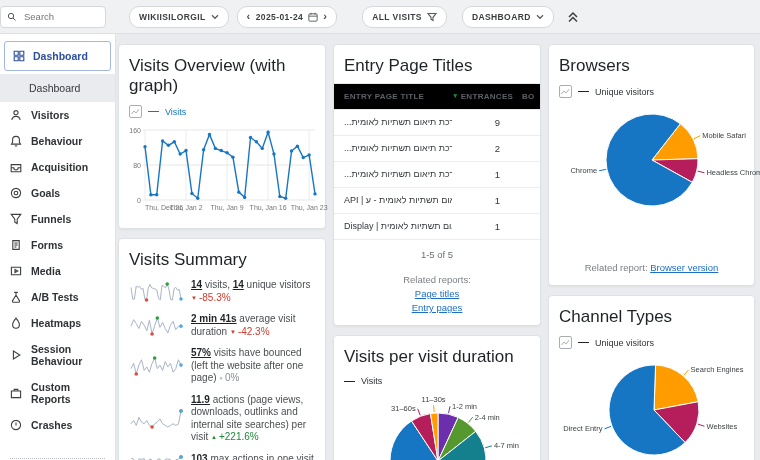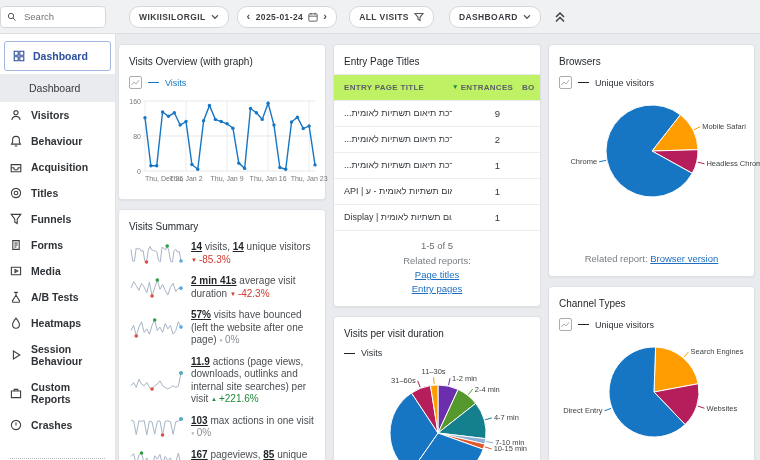--- a/index.html
+++ b/index.html
@@ -32,50 +32,50 @@
   .side-item{padding:7px 10px;display:flex;gap:9px;align-items:center;font-size:10.5px;font-weight:700;
     color:#2f3337;cursor:pointer;}
   .side-item svg{width:12px;height:12px;color:#3c4043;flex:none;}
   .side-divider{border-top:1px dotted #b7bbbf;margin:20px 10px 12px;}
 
   
   .col{position:absolute;top:44px;}
   #col1{left:118px;width:208px;} #col2{left:333px;width:208px;} #col3{left:548px;width:207px;}
   .card{background:#fff;border:1px solid #dfe2e5;border-radius:4px;box-shadow:0 1px 2px rgba(0,0,0,.05);
     margin-bottom:9px;}
-  .card h2{margin:0;padding:11px 10px 7px;font-size:10px;font-weight:400;color:#1f2327;}
+  .card h2{margin:0;padding:11px 10px 7px;font-size:17px;font-weight:400;color:#1f2327;}
   .legend-row{display:flex;align-items:center;gap:6px;padding:2px 10px 4px;}
   .legend-dash{width:11px;height:0;border-top:1.6px solid #222;}
   .legend-dash.blue{border-color:#1776c3;}
   .legend-label{font-size:9px;color:#2f3337;}
   .legend-label.blue{color:#1776c3;cursor:pointer;}
   .export-ic{width:13px;height:13px;color:#a9adb2;cursor:pointer;flex:none;}
 
   
   .srows{padding:2px 10px 10px;}
   .srow{display:flex;gap:8px;align-items:center;margin:0 0 9px;cursor:pointer;}
   .spark{width:54px;height:22px;flex:none;}
   .stext{font-size:10px;line-height:12.5px;color:#4a4e52;}
   .stext b{color:#1f2327;text-decoration:underline;}
   .chg-down{color:#cf3b2e;} .chg-up{color:#1d8a37;} .chg-flat{color:#8a8f94;}
   .chg-mark{font-size:6px;vertical-align:1px;margin-right:2px;}
   .chg-mark.flat{color:#b9bdc2;}
 
   
-  .thead{display:grid;grid-template-columns:1fr 58px 30px;background:#bef264;border-top:1px solid #e8eaec;
+  .thead{display:grid;grid-template-columns:1fr 58px 30px;background:#000000;border-top:1px solid #e8eaec;
     border-bottom:1px solid #e8eaec;padding:8px 0;font-size:8px;letter-spacing:.3px;color:#5c6166;font-weight:700;}
   .thead .c0{padding-left:10px;} .thead .c1{text-align:right;white-space:nowrap;}
   .thead .c2{padding-left:12px;overflow:hidden;white-space:nowrap;}
   .sort-arrow{color:#1e8e3e;font-size:6.5px;vertical-align:1px;margin-right:2px;}
   .trow{display:grid;grid-template-columns:1fr 58px 30px;padding:7px 0;border-bottom:1px solid #ededee;
     font-size:9px;color:#33373b;cursor:pointer;}
   .trow .ttitle{padding-left:10px;white-space:nowrap;overflow:hidden;}
   .trow .tnum{text-align:right;padding-right:10px;font-size:9.5px;}
   .pagin{text-align:center;font-size:9.5px;color:#6a6f74;padding:9px 0 0;}
-  .related{margin-top:4px;text-align:center;font-size:9.5px;color:#7a7f84;padding-bottom:12px;}
+  .related{margin-top:14px;text-align:center;font-size:9.5px;color:#7a7f84;padding-bottom:12px;}
   .related a{display:block;margin-top:3px;color:#1d6fc4;text-decoration:underline;cursor:pointer;}
   .related-inline{text-align:center;font-size:9.5px;color:#7a7f84;padding:4px 0 12px;}
   .related-inline a{color:#1d6fc4;text-decoration:underline;cursor:pointer;}
 
   .pie-wrap{padding:0 10px;}
 </style>
 </head>
 <body>
 
 <div id="screen">
@@ -96,21 +96,21 @@
     </button>
     <button class="tb-btn" style="margin-left:8px">
       <span class="chev-txt">‹</span>
       <span>2025-01-24</span>
       <svg class="tb-ic" viewBox="0 0 12 12" fill="none" stroke="currentColor" stroke-width="1.1">
         <rect x="1" y="2.2" width="10" height="8.8" rx="1"></rect>
           <path d="M1,5h10 M3.6,1v2.2 M8.4,1v2.2"></path>
       </svg>
       <span class="chev-txt">›</span>
     </button>
-    <button class="tb-btn" style="margin-left:12px">
+    <button class="tb-btn" style="margin-left:25px">
       <span>ALL VISITS</span>
       <svg class="tb-ic" viewBox="0 0 10 9" fill="none" stroke="currentColor" stroke-width="1.1">
         <path d="M1,1h8l-3,3.8v3.2l-2,-1.2v-2z"></path>
       </svg>
     </button>
     <button class="tb-btn" style="margin-left:15px">
       <span>DASHBOARD</span>
       <svg class="tb-ic" style="width:8px;height:6px" viewBox="0 0 9 7" fill="none" stroke="currentColor" stroke-width="1.4">
           <path d="M1,1.5l3.5,3.5L8,1.5"></path>
         </svg>
@@ -151,21 +151,21 @@
             <path d="M1.2,3.6h9.6v7.2h-9.6z"></path>
             <path d="M1.2,6.8h2.6a2.2,2.2 0 0 0 4.4,0h2.6"></path>
           </svg>
           <span>Acquisition</span>
         </div>
         <div class="side-item">
           <svg viewBox="0 0 12 12" fill="none" stroke="currentColor" stroke-width="1.1">
             <path d="M6,1.4a4.6,4.6 0 1 1 0,9.2a4.6,4.6 0 1 1 0,-9.2"></path>
             <path d="M6,4.2a1.8,1.8 0 1 1 0,3.6a1.8,1.8 0 1 1 0,-3.6"></path>
           </svg>
-          <span>Titles</span>
+          <span>Goals</span>
         </div>
         <div class="side-item">
           <svg viewBox="0 0 12 12" fill="none" stroke="currentColor" stroke-width="1.1">
             <path d="M1.2,1.4h9.6l-3.6,4.8v4.4l-2.4,-1.4v-3z"></path>
           </svg>
           <span>Funnels</span>
         </div>
         <div class="side-item">
           <svg viewBox="0 0 12 12" fill="none" stroke="currentColor" stroke-width="1.1">
             <path d="M2.8,1.6h6.4v8.8h-6.4z"></path>

